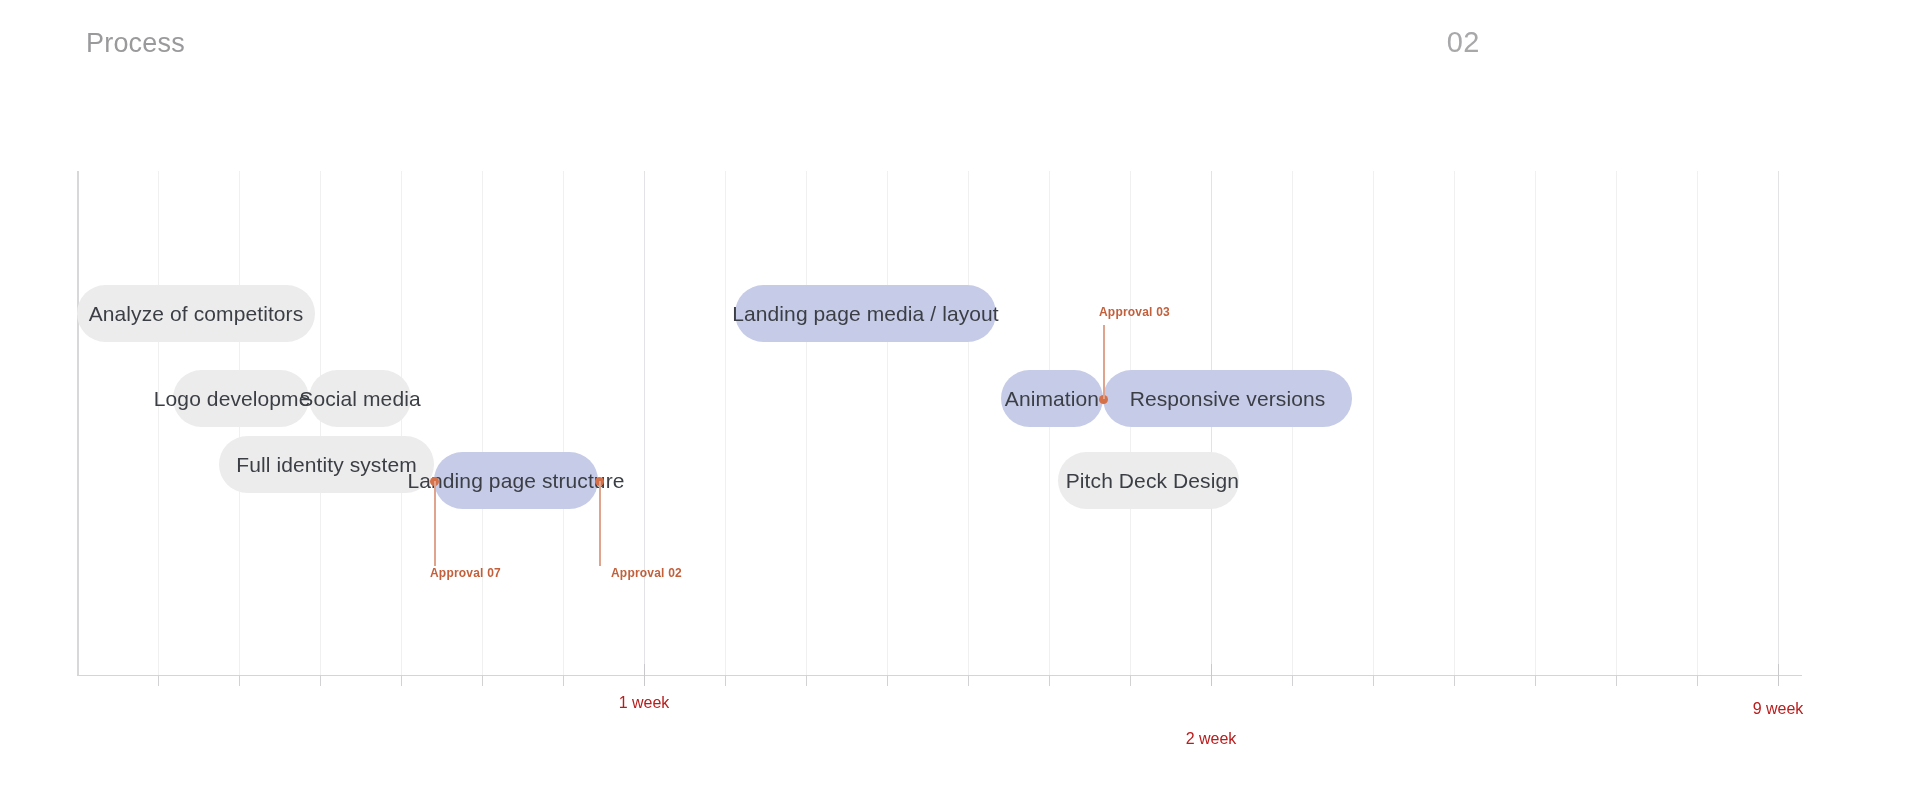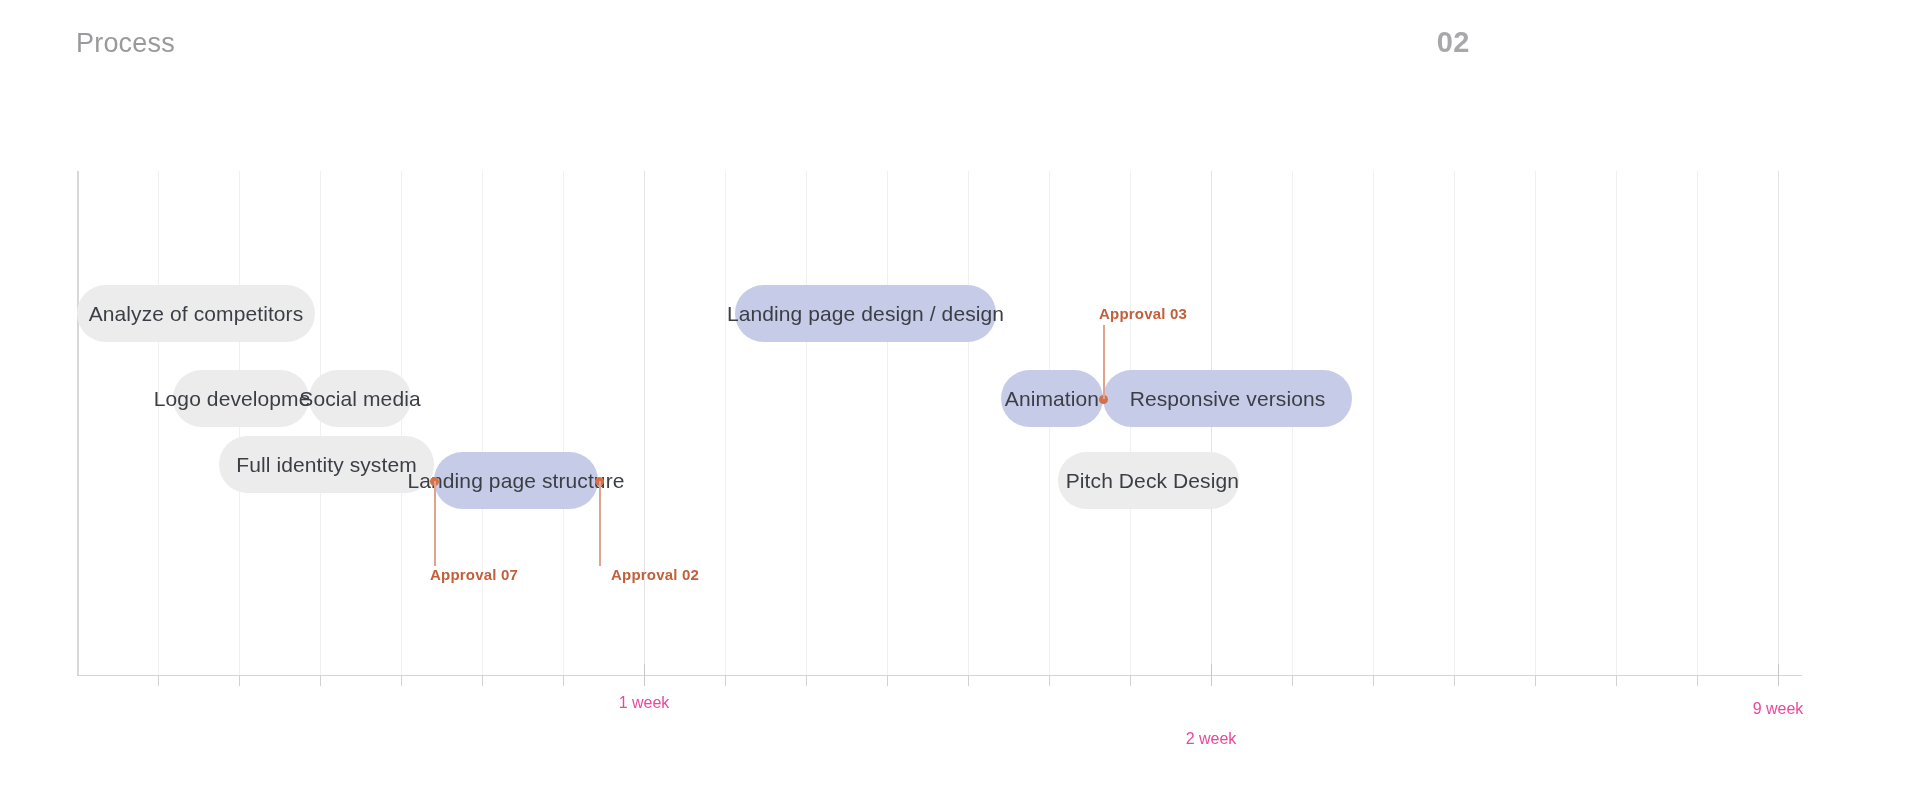--- a/index.html
+++ b/index.html
@@ -11,40 +11,40 @@
     width: 1920px;
     height: 807px;
     font-family: "Liberation Sans", sans-serif;
     overflow: hidden;
     position: relative;
   }
 
   
   #slide-header {
     position: absolute;
-    top: 0; left: 0;
+    top: 0; left: 10px;
     width: 1538px;
     height: 110px;
   }
   #page-title {
     position: absolute;
     left: 76px;
     top: 28px;
     font-size: 27px;
     color: #9a9a9d;
     letter-spacing: 0.2px;
     font-weight: 400;
   }
   #page-number {
     position: absolute;
     right: 68px;
     top: 26px;
     font-size: 29px;
     color: #a8a8ab;
-    font-weight: 700;
+    font-weight: 400;
     letter-spacing: 0.5px;
   }
 
   
   #gantt-chart {
     position: absolute;
     left: 0;
     top: 0;
     width: 1920px;
     height: 807px;
@@ -84,21 +84,21 @@
     background: #d2d2d4;
   }
   .axis-tick.major {
     height: 22px;
     background: #c9c9cb;
     top: 664px;
   }
   .axis-label {
     position: absolute;
     font-size: 16px;
-    color: #ec4899;
+    color: #b91c1c;
     white-space: nowrap;
     transform: translateX(-50%);
   }
 
   
   .task-bar {
     position: absolute;
     height: 57px;
     border-radius: 29px;
     display: flex;
@@ -129,21 +129,21 @@
     left: -4px;
   }
   .approval-stem {
     position: absolute;
     width: 1.5px;
     background: #e0a48c;
     left: 0px;
   }
   .approval-label {
     position: absolute;
-    font-size: 15px;
+    font-size: 12px;
     font-weight: 700;
     color: #c2603c;
     white-space: nowrap;
     letter-spacing: 0.2px;
   }
 </style>
 </head>
 <body>
 
 <div id="slide-header">
@@ -203,21 +203,21 @@
   <div id="axis-labels">
       <div class="axis-label" style="left: 644px; top: 694px;">1 week</div>
       <div class="axis-label" style="left: 1211px; top: 730px;">2 week</div>
       <div class="axis-label" style="left: 1778px; top: 700px;">9 week</div>
     </div>
   <div id="task-bars">
       <div class="task-bar gray" style="left: 77px; width: 238px; top: 285px;">
         <span class="task-label">Analyze of competitors</span>
       </div>
       <div class="task-bar blue" style="left: 735px; width: 261px; top: 285px;">
-        <span class="task-label">Landing page design / design</span>
+        <span class="task-label">Landing page media / layout</span>
       </div>
       <div class="task-bar gray" style="left: 173px; width: 136px; top: 370px;">
         <span class="task-label">Logo development</span>
       </div>
       <div class="task-bar gray" style="left: 309px; width: 102px; top: 370px;">
         <span class="task-label">Social media</span>
       </div>
       <div class="task-bar blue" style="left: 1001px; width: 102px; top: 370px;">
         <span class="task-label">Animation</span>
       </div>

